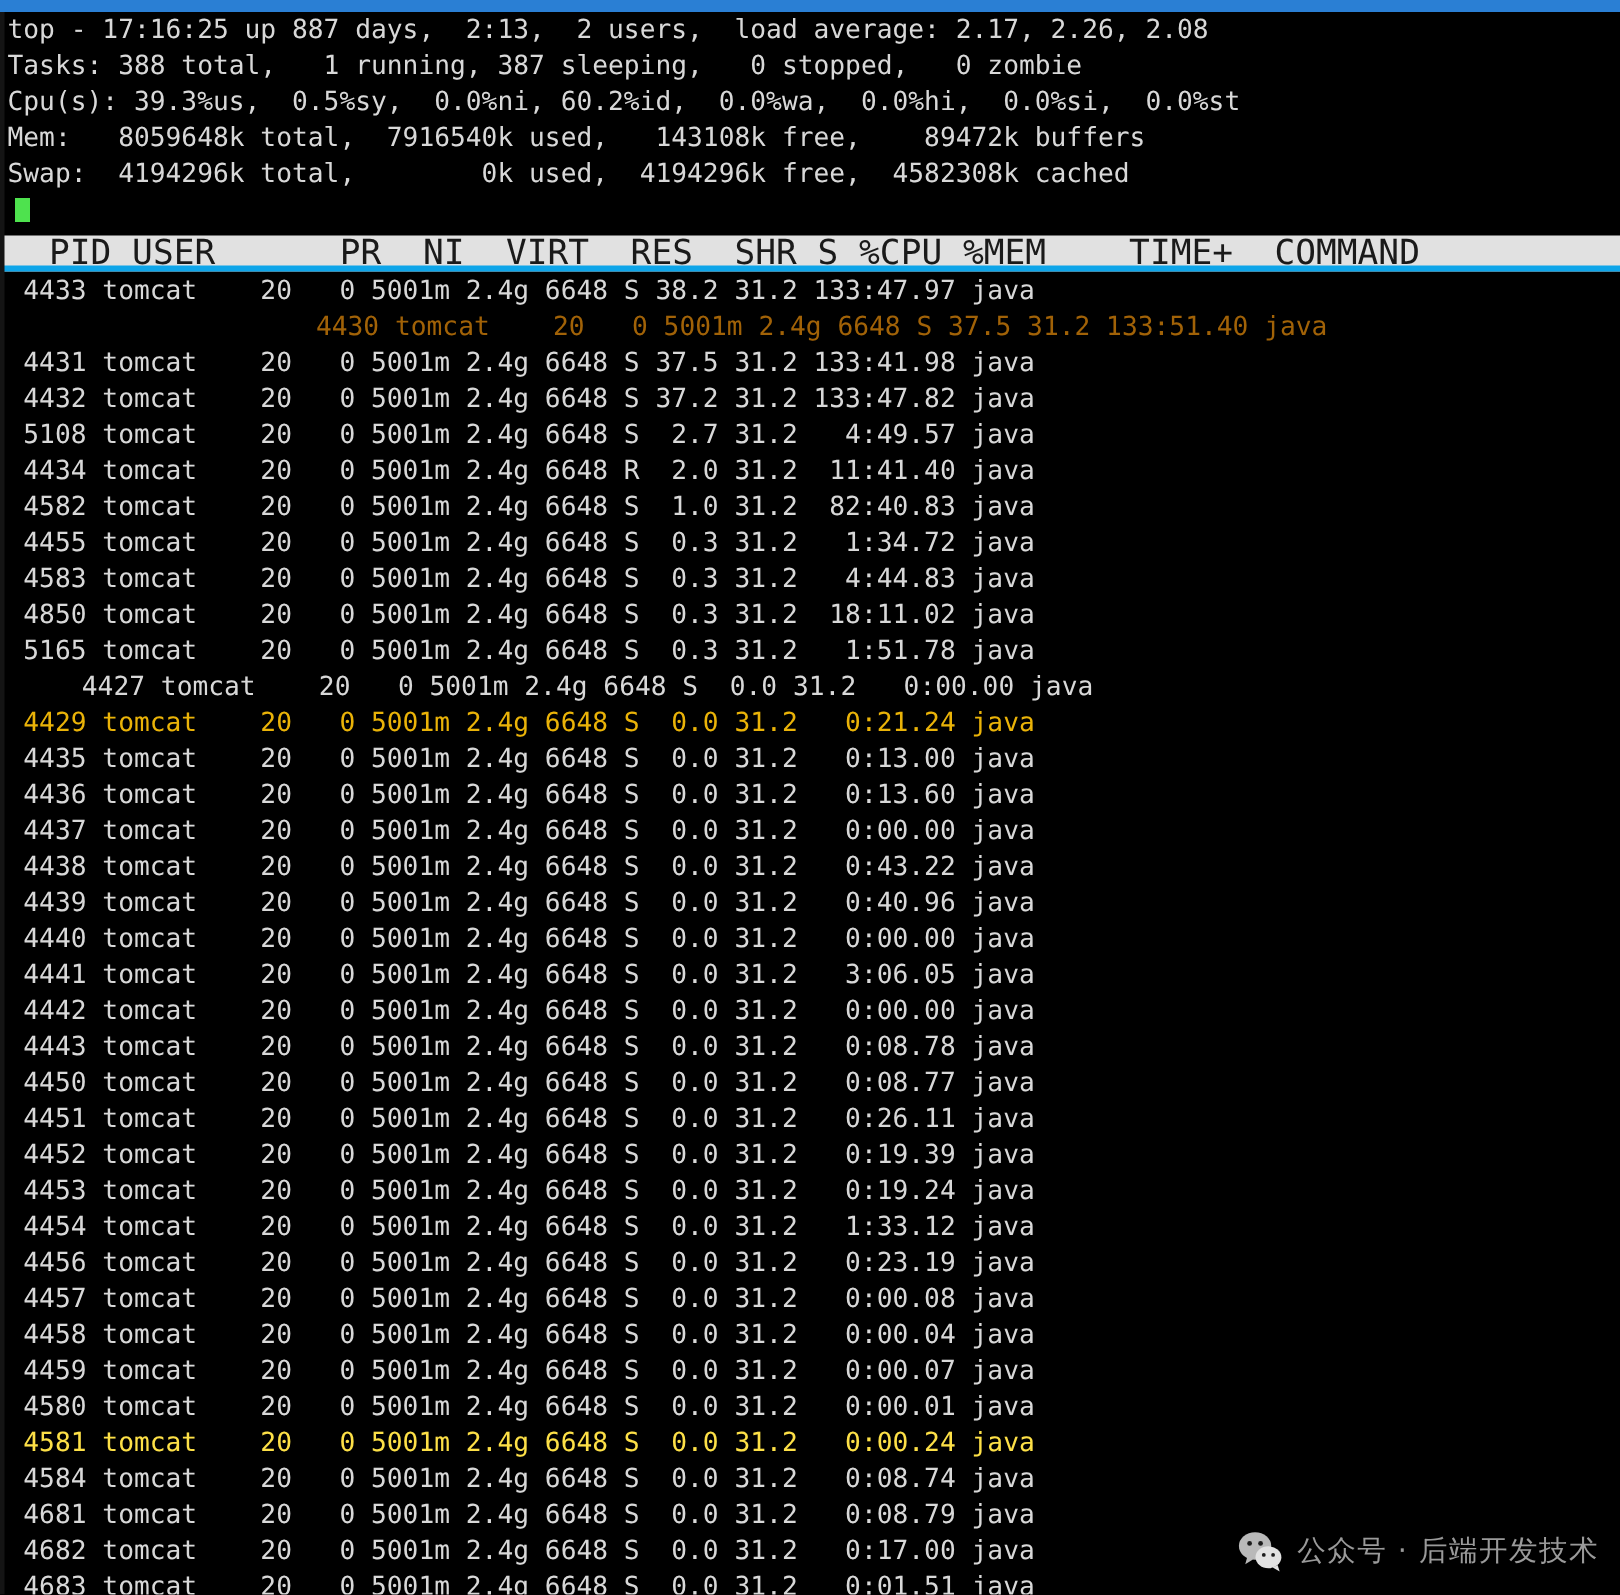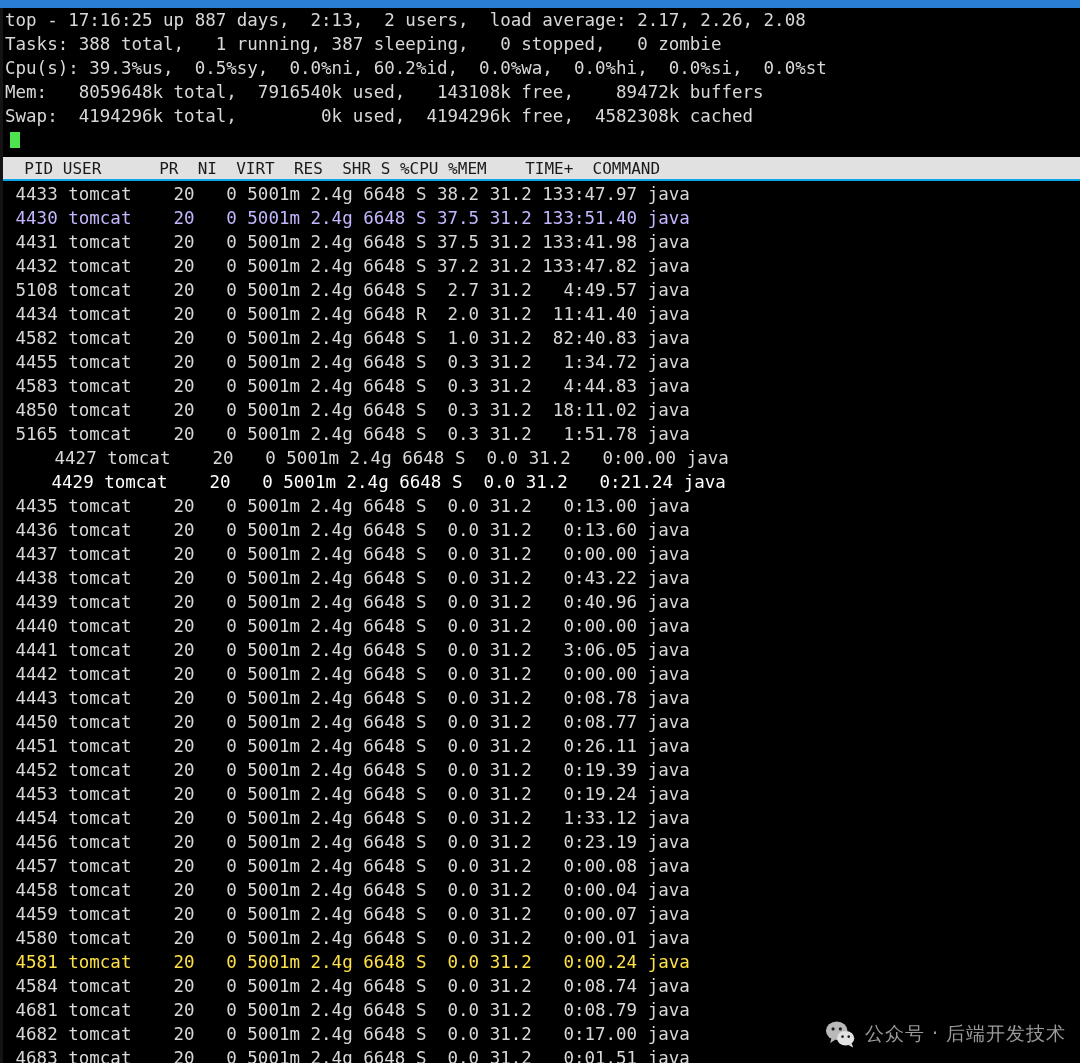--- a/index.html
+++ b/index.html
@@ -81,26 +81,26 @@
 
   
   #col-header {
     position: absolute;
     top: 157px;
     left: 0;
     width: 1080px;
     height: 24px;
     background: #e1e1e1;
     color: #1a1a1a;
-    font-size: 16px;
+    font-size: 23px;
     line-height: 24px;
     white-space: pre;
     padding-left: 5px;
     box-sizing: border-box;
-    border-bottom: 2px solid #0ea5e9;
+    border-bottom: 4px solid #0ea5e9;
   }
 
   
   #proc-list {
     position: absolute;
     top: 182px;
     left: 0;
     width: 1080px;
     height: 1017px;
     overflow: hidden;
@@ -155,32 +155,32 @@
     <div class="tline" style="color: rgb(216, 216, 216);">Swap:  4194296k total,        0k used,  4194296k free,  4582308k cached</div>
     <div id="cursor-line">
       <span id="cursor-block" style="background: rgb(78, 226, 78);"></span>
     </div>
   </div>
 
   <div id="col-header" style="background: rgb(225, 225, 225); color: rgb(26, 26, 26);">  PID USER      PR  NI  VIRT  RES  SHR S %CPU %MEM    TIME+  COMMAND</div>
 
   <div id="proc-list">
       <div class="prow" style="color: rgb(216, 216, 216);"> 4433 tomcat    20   0 5001m 2.4g 6648 S 38.2 31.2 133:47.97 java</div>
-      <div class="prow" style="color: #c4b5fd;"> 4430 tomcat    20   0 5001m 2.4g 6648 S 37.5 31.2 133:51.40 java</div>
+      <div class="prow" style="color: #a16207; text-align: center;"> 4430 tomcat    20   0 5001m 2.4g 6648 S 37.5 31.2 133:51.40 java</div>
       <div class="prow" style="color: rgb(216, 216, 216);"> 4431 tomcat    20   0 5001m 2.4g 6648 S 37.5 31.2 133:41.98 java</div>
       <div class="prow" style="color: rgb(216, 216, 216);"> 4432 tomcat    20   0 5001m 2.4g 6648 S 37.2 31.2 133:47.82 java</div>
       <div class="prow" style="color: rgb(216, 216, 216);"> 5108 tomcat    20   0 5001m 2.4g 6648 S  2.7 31.2   4:49.57 java</div>
       <div class="prow" style="color: rgb(216, 216, 216);"> 4434 tomcat    20   0 5001m 2.4g 6648 R  2.0 31.2  11:41.40 java</div>
       <div class="prow" style="color: rgb(216, 216, 216);"> 4582 tomcat    20   0 5001m 2.4g 6648 S  1.0 31.2  82:40.83 java</div>
       <div class="prow" style="color: rgb(216, 216, 216);"> 4455 tomcat    20   0 5001m 2.4g 6648 S  0.3 31.2   1:34.72 java</div>
       <div class="prow" style="color: rgb(216, 216, 216);"> 4583 tomcat    20   0 5001m 2.4g 6648 S  0.3 31.2   4:44.83 java</div>
       <div class="prow" style="color: rgb(216, 216, 216);"> 4850 tomcat    20   0 5001m 2.4g 6648 S  0.3 31.2  18:11.02 java</div>
       <div class="prow" style="color: rgb(216, 216, 216);"> 5165 tomcat    20   0 5001m 2.4g 6648 S  0.3 31.2   1:51.78 java</div>
       <div class="prow" style="color: rgb(216, 216, 216); padding-left: 44px;"> 4427 tomcat    20   0 5001m 2.4g 6648 S  0.0 31.2   0:00.00 java</div>
-      <div class="prow" style="color: #ffffff; margin-left: 36px;"> 4429 tomcat    20   0 5001m 2.4g 6648 S  0.0 31.2   0:21.24 java</div>
+      <div class="prow" style="color: #eab308;"> 4429 tomcat    20   0 5001m 2.4g 6648 S  0.0 31.2   0:21.24 java</div>
       <div class="prow" style="color: rgb(216, 216, 216);"> 4435 tomcat    20   0 5001m 2.4g 6648 S  0.0 31.2   0:13.00 java</div>
       <div class="prow" style="color: rgb(216, 216, 216);"> 4436 tomcat    20   0 5001m 2.4g 6648 S  0.0 31.2   0:13.60 java</div>
       <div class="prow" style="color: rgb(216, 216, 216);"> 4437 tomcat    20   0 5001m 2.4g 6648 S  0.0 31.2   0:00.00 java</div>
       <div class="prow" style="color: rgb(216, 216, 216);"> 4438 tomcat    20   0 5001m 2.4g 6648 S  0.0 31.2   0:43.22 java</div>
       <div class="prow" style="color: rgb(216, 216, 216);"> 4439 tomcat    20   0 5001m 2.4g 6648 S  0.0 31.2   0:40.96 java</div>
       <div class="prow" style="color: rgb(216, 216, 216);"> 4440 tomcat    20   0 5001m 2.4g 6648 S  0.0 31.2   0:00.00 java</div>
       <div class="prow" style="color: rgb(216, 216, 216);"> 4441 tomcat    20   0 5001m 2.4g 6648 S  0.0 31.2   3:06.05 java</div>
       <div class="prow" style="color: rgb(216, 216, 216);"> 4442 tomcat    20   0 5001m 2.4g 6648 S  0.0 31.2   0:00.00 java</div>
       <div class="prow" style="color: rgb(216, 216, 216);"> 4443 tomcat    20   0 5001m 2.4g 6648 S  0.0 31.2   0:08.78 java</div>
       <div class="prow" style="color: rgb(216, 216, 216);"> 4450 tomcat    20   0 5001m 2.4g 6648 S  0.0 31.2   0:08.77 java</div>

